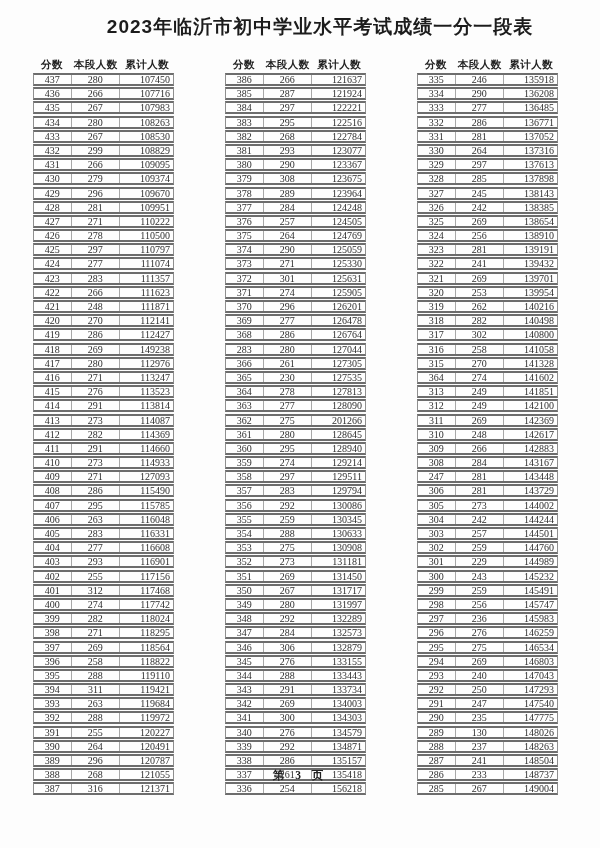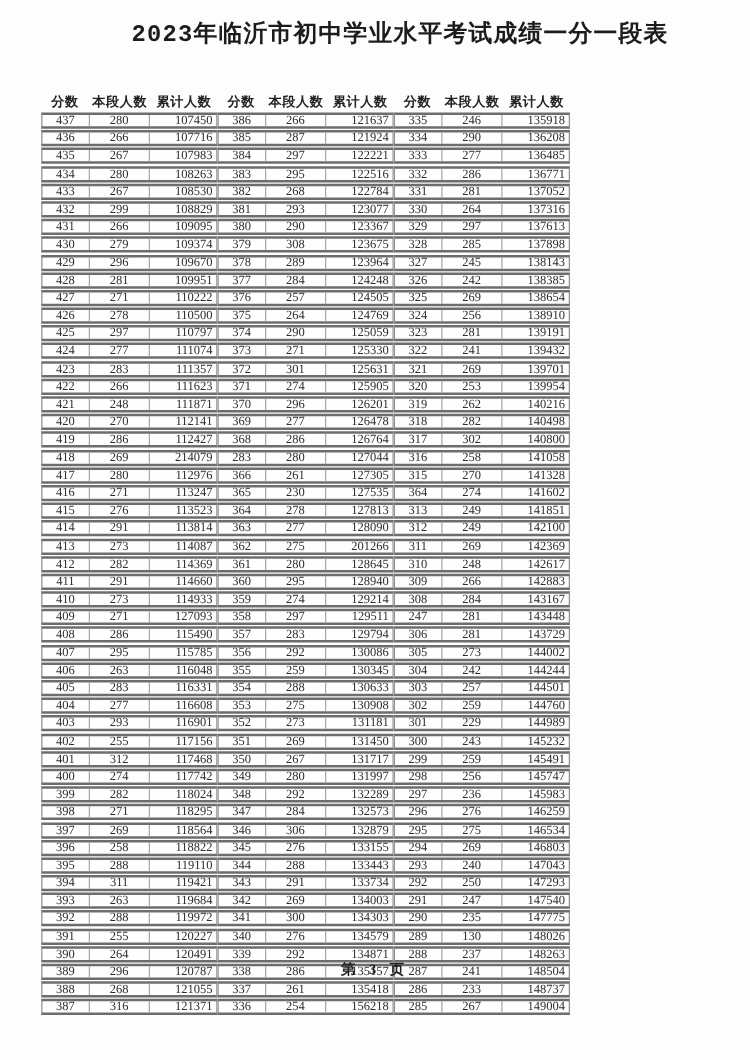--- a/index.html
+++ b/index.html
@@ -11,35 +11,35 @@
   }
   .page {
     position: relative;
     width: 600px; height: 848px;
     background: #fdfdfd;
   }
   .title {
     position: absolute;
     top: 14px; left: 0; right: 0;
     text-align: center;
-    font-family: Liberation Mono, monospace;
+    font-family: Liberation Sans, sans-serif;
     font-size: 19px;
     font-weight: bold;
     letter-spacing: 1px;
     color: #1c1c1c;
     white-space: nowrap;
     margin-left: 40px;
   }
   .tables {
     position: absolute;
     top: 57px;
     left: 33px;
     right: 42px;
     display: flex;
-    margin-top: 17px;
+    justify-content: space-between;
   }
   .score-table { width: 141px; }
   .thead {
     display: flex;
     height: 15px;
     align-items: center;
     margin-bottom: 1px;
   }
   .th {
     font-size: 10.5px;
@@ -192,21 +192,21 @@
           <div class="cell c2">112141</div>
         </div>
         <div class="row">
           <div class="cell c0">419</div>
           <div class="cell c1">286</div>
           <div class="cell c2">112427</div>
         </div>
         <div class="row">
           <div class="cell c0">418</div>
           <div class="cell c1">269</div>
-          <div class="cell c2">214079</div>
+          <div class="cell c2">149238</div>
         </div>
         <div class="row">
           <div class="cell c0">417</div>
           <div class="cell c1">280</div>
           <div class="cell c2">112976</div>
         </div>
         <div class="row">
           <div class="cell c0">416</div>
           <div class="cell c1">271</div>
           <div class="cell c2">113247</div>

